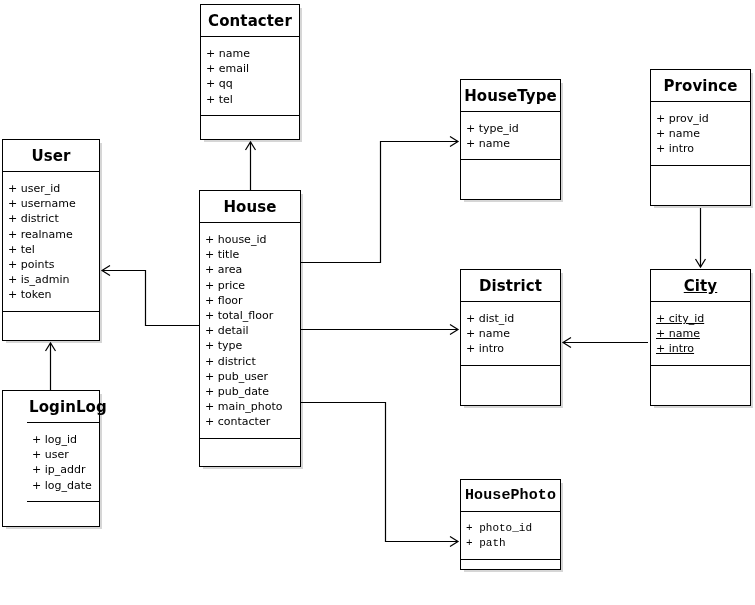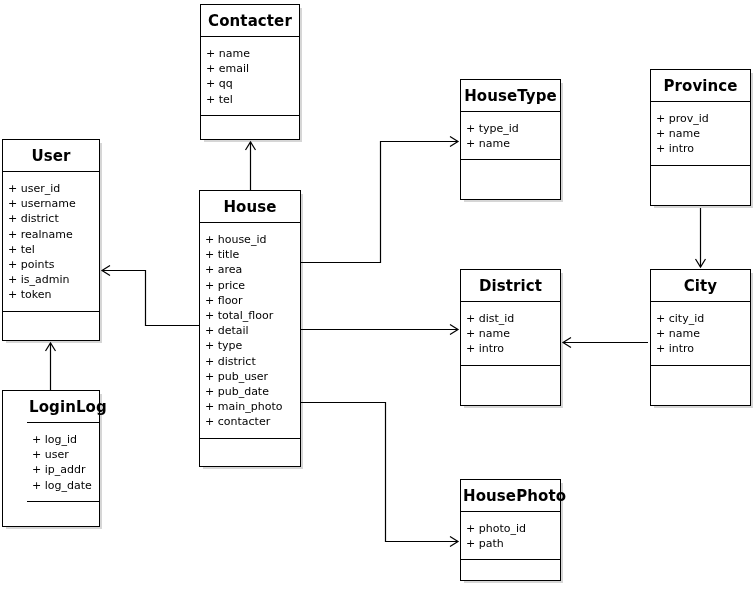--- a/index.html
+++ b/index.html
@@ -174,30 +174,30 @@
       </div>
       <div class="uml-class" style="left: 460px; top: 269px; width: 101px; height: 137px;">
         <div class="uml-title">District</div>
         <div class="uml-attrs">
           <div class="uml-attr">+ dist_id</div>
           <div class="uml-attr">+ name</div>
           <div class="uml-attr">+ intro</div>
         </div>
         <div class="uml-ops"></div>
       </div>
-      <div class="uml-class" style="left: 650px; top: 269px; width: 101px; height: 137px;">
+      <div class="uml-class" style="left: 650px; top: 269px; width: 101px; height: 137px; text-decoration: underline;">
         <div class="uml-title">City</div>
         <div class="uml-attrs">
           <div class="uml-attr">+ city_id</div>
           <div class="uml-attr">+ name</div>
           <div class="uml-attr">+ intro</div>
         </div>
         <div class="uml-ops"></div>
       </div>
-      <div class="uml-class" style="left: 460px; top: 479px; width: 101px; height: 102px;">
+      <div class="uml-class" style="left: 460px; top: 479px; width: 101px; height: 91px; font-family: Liberation Mono, monospace;">
         <div class="uml-title">HousePhoto</div>
         <div class="uml-attrs">
           <div class="uml-attr">+ photo_id</div>
           <div class="uml-attr">+ path</div>
         </div>
         <div class="uml-ops"></div>
       </div>
     </div>
 
 </div>

